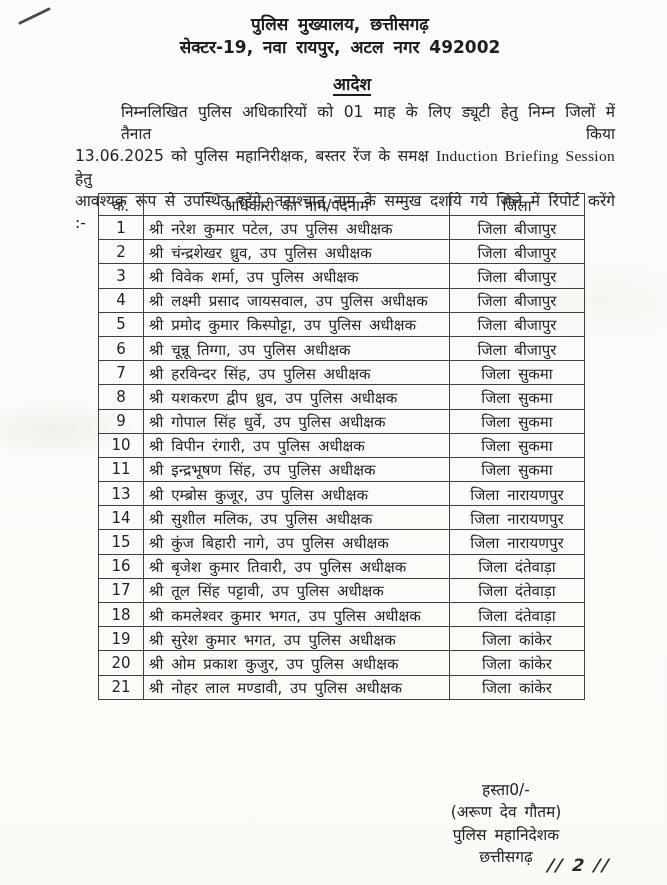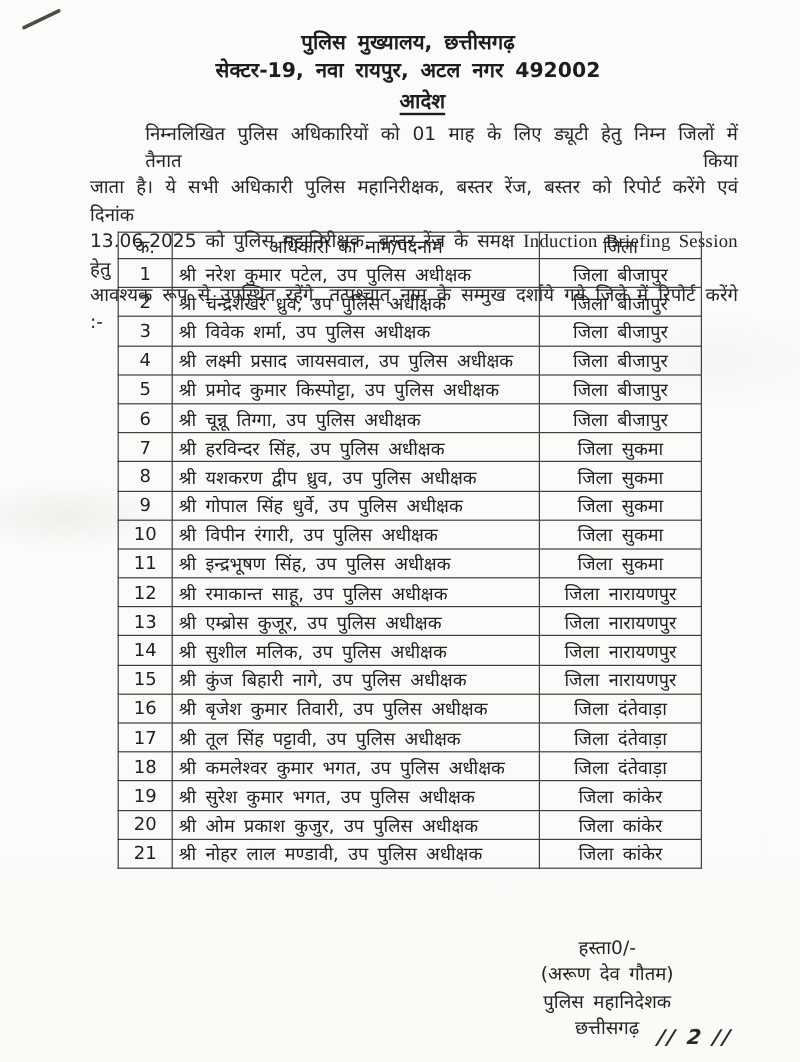--- a/index.html
+++ b/index.html
@@ -16,21 +16,21 @@
     background:
       radial-gradient(ellipse 120px 40px at 55px 430px, rgba(190,185,175,0.18), transparent 70%),
       radial-gradient(ellipse 160px 60px at 600px 300px, rgba(200,195,185,0.10), transparent 70%),
       linear-gradient(#fcfbf9, #fbfaf7);
   }
   .pen-mark { position: absolute; left: 16px; top: 4px; }
 
   .letterhead {
     position: absolute; top: 13px; left: 40px; width: 600px;
     text-align: center; font-weight: 700; font-size: 17px; line-height: 23px;
-    word-spacing: 4px; color: #1d1d1d; margin-top: 12px;
+    word-spacing: 4px; color: #1d1d1d;
   }
   .doc-title {
     position: absolute; top: 72px; left: 52px; width: 600px;
     text-align: center; font-weight: 700; font-size: 17px; color: #1d1d1d;
   }
   .doc-title span {
     text-decoration: underline; text-underline-offset: 4px; text-decoration-thickness: 1.5px;
   }
 
   .paragraph {
@@ -86,21 +86,20 @@
     <div>पुलिस मुख्यालय, छत्तीसगढ़</div>
     <div>सेक्टर-19, नवा रायपुर, अटल नगर 492002</div>
   </div>
 
   <div class="doc-title">
     <span>आदेश</span>
   </div>
 
   <div class="paragraph">
     <div class="pline first">निम्नलिखित पुलिस अधिकारियों को 01 माह के लिए ड्यूटी हेतु निम्न जिलों में तैनात किया</div>
-    <div class="pline">जाता है। ये सभी अधिकारी पुलिस महानिरीक्षक, बस्तर रेंज, बस्तर को रिपोर्ट करेंगे एवं दिनांक</div>
     <div class="pline"><span class="bold-date">13.06.2025</span> <span>को पुलिस महानिरीक्षक, बस्तर रेंज के समक्ष</span> <span class="latin">Induction Briefing Session</span> <span>हेतु</span></div>
     <div class="pline last">आवश्यक रूप से उपस्थित रहेंगे, तत्पश्चात् नाम के सम्मुख दर्शाये गये जिले में रिपोर्ट करेंगे :-</div>
   </div>
 
   <table class="officers">
     <colgroup>
       <col class="c-num">
         <col class="c-name">
         <col class="c-district">
     </colgroup>
@@ -161,25 +160,20 @@
           <td class="col-num">10</td>
           <td class="col-name">श्री विपीन रंगारी, उप पुलिस अधीक्षक</td>
           <td class="col-district">जिला सुकमा</td>
         </tr>
         <tr>
           <td class="col-num">11</td>
           <td class="col-name">श्री इन्द्रभूषण सिंह, उप पुलिस अधीक्षक</td>
           <td class="col-district">जिला सुकमा</td>
         </tr>
         <tr>
-          <td class="col-num">12</td>
-          <td class="col-name">श्री रमाकान्त साहू, उप पुलिस अधीक्षक</td>
-          <td class="col-district">जिला नारायणपुर</td>
-        </tr>
-        <tr>
           <td class="col-num">13</td>
           <td class="col-name">श्री एम्ब्रोस कुजूर, उप पुलिस अधीक्षक</td>
           <td class="col-district">जिला नारायणपुर</td>
         </tr>
         <tr>
           <td class="col-num">14</td>
           <td class="col-name">श्री सुशील मलिक, उप पुलिस अधीक्षक</td>
           <td class="col-district">जिला नारायणपुर</td>
         </tr>
         <tr>

